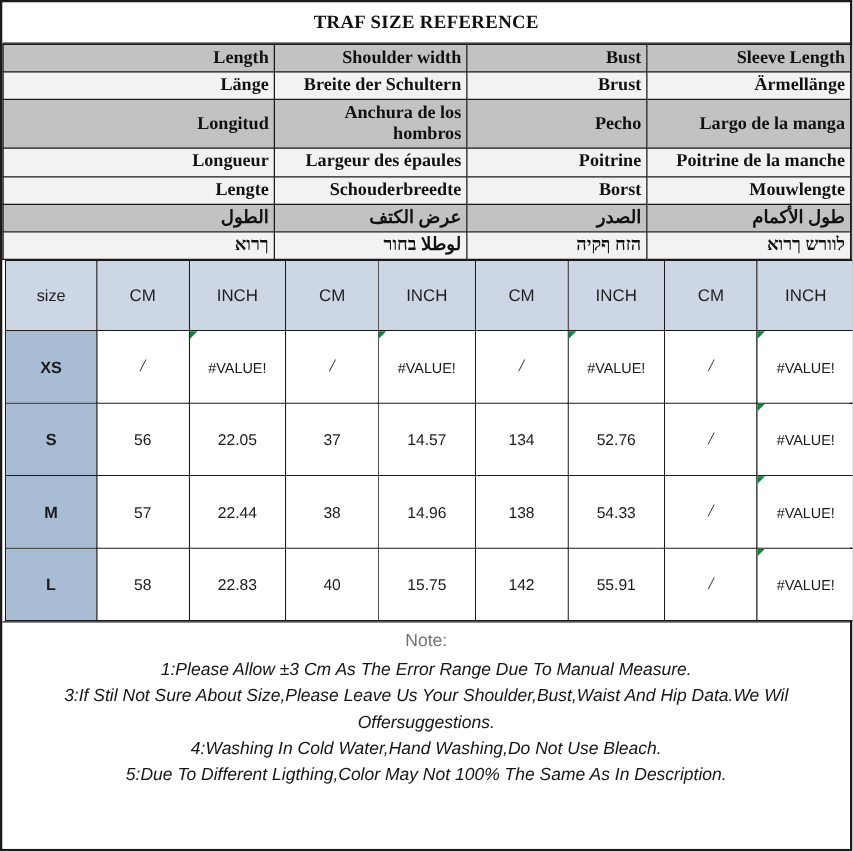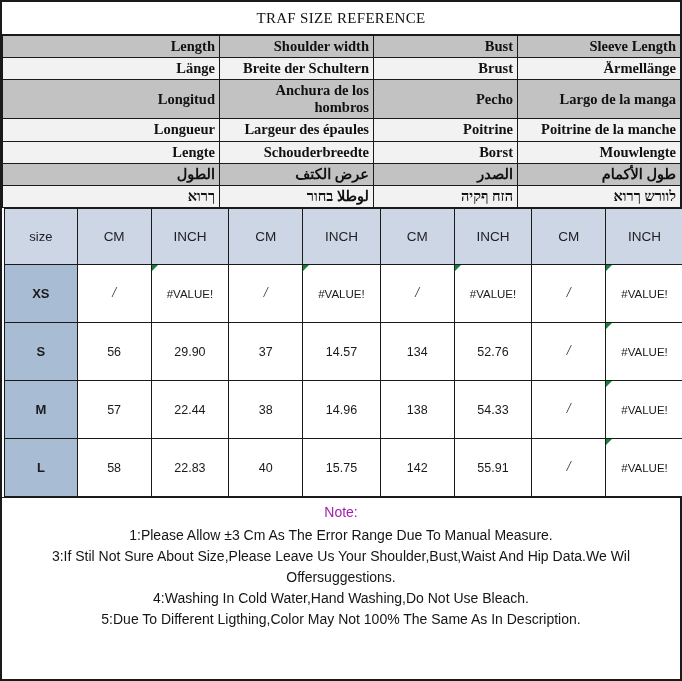--- a/index.html
+++ b/index.html
@@ -29,21 +29,21 @@
     height: 32px;
     flex: 0 0 32px;
     display: flex;
     align-items: center;
     justify-content: center;
     background: #ffffff;
     border-bottom: 1px solid #1a1a1a;
   }
   .title-row .title-text {
     font-family: "Liberation Serif", serif;
-    font-weight: normal;
+    font-weight: bold;
     font-size: 15px;
     letter-spacing: 0.3px;
     color: #111111;
   }
 
   
   .lang-table {
     width: 100%;
     border-collapse: collapse;
     table-layout: fixed;
@@ -159,30 +159,31 @@
     flex: 1 1 auto;
     background: #ffffff;
     border-top: 1px solid #1a1a1a;
     padding: 5px 6px 4px 6px;
     text-align: center;
     box-sizing: border-box;
   }
   .note-title {
     font-family: "Liberation Sans", sans-serif;
     font-size: 14px;
-    color: #a21caf;
+    color: #737373;
     margin-bottom: 3px;
     line-height: 1.35;
   }
   .note-line {
     font-family: "Liberation Sans", sans-serif;
     font-size: 14px;
     color: #151515;
     line-height: 1.5;
     white-space: nowrap;
+    font-style: italic;
   }
   .note-line.wrap { white-space: normal; }
 </style>
 </head>
 <body>
 
 <div class="sheet">
 
   <div class="title-row">
     <span class="title-text">TRAF SIZE REFERENCE</span>
@@ -275,21 +276,21 @@
           <td class="val-cell"><span class="err-flag"></span><span class="err">#VALUE!</span></td>
           <td class="val-cell"><span class="slash">/</span></td>
           <td class="val-cell"><span class="err-flag"></span><span class="err">#VALUE!</span></td>
           <td class="val-cell"><span class="slash">/</span></td>
           <td class="val-cell"><span class="err-flag"></span><span class="err">#VALUE!</span></td>
         </tr>
 
         <tr>
           <td class="size-cell">S</td>
           <td class="val-cell"><span class="num">56</span></td>
-          <td class="val-cell"><span class="num">29.90</span></td>
+          <td class="val-cell"><span class="num">22.05</span></td>
           <td class="val-cell"><span class="num">37</span></td>
           <td class="val-cell"><span class="num">14.57</span></td>
           <td class="val-cell"><span class="num">134</span></td>
           <td class="val-cell"><span class="num">52.76</span></td>
           <td class="val-cell"><span class="slash">/</span></td>
           <td class="val-cell"><span class="err-flag"></span><span class="err">#VALUE!</span></td>
         </tr>
 
         <tr>
           <td class="size-cell">M</td>

